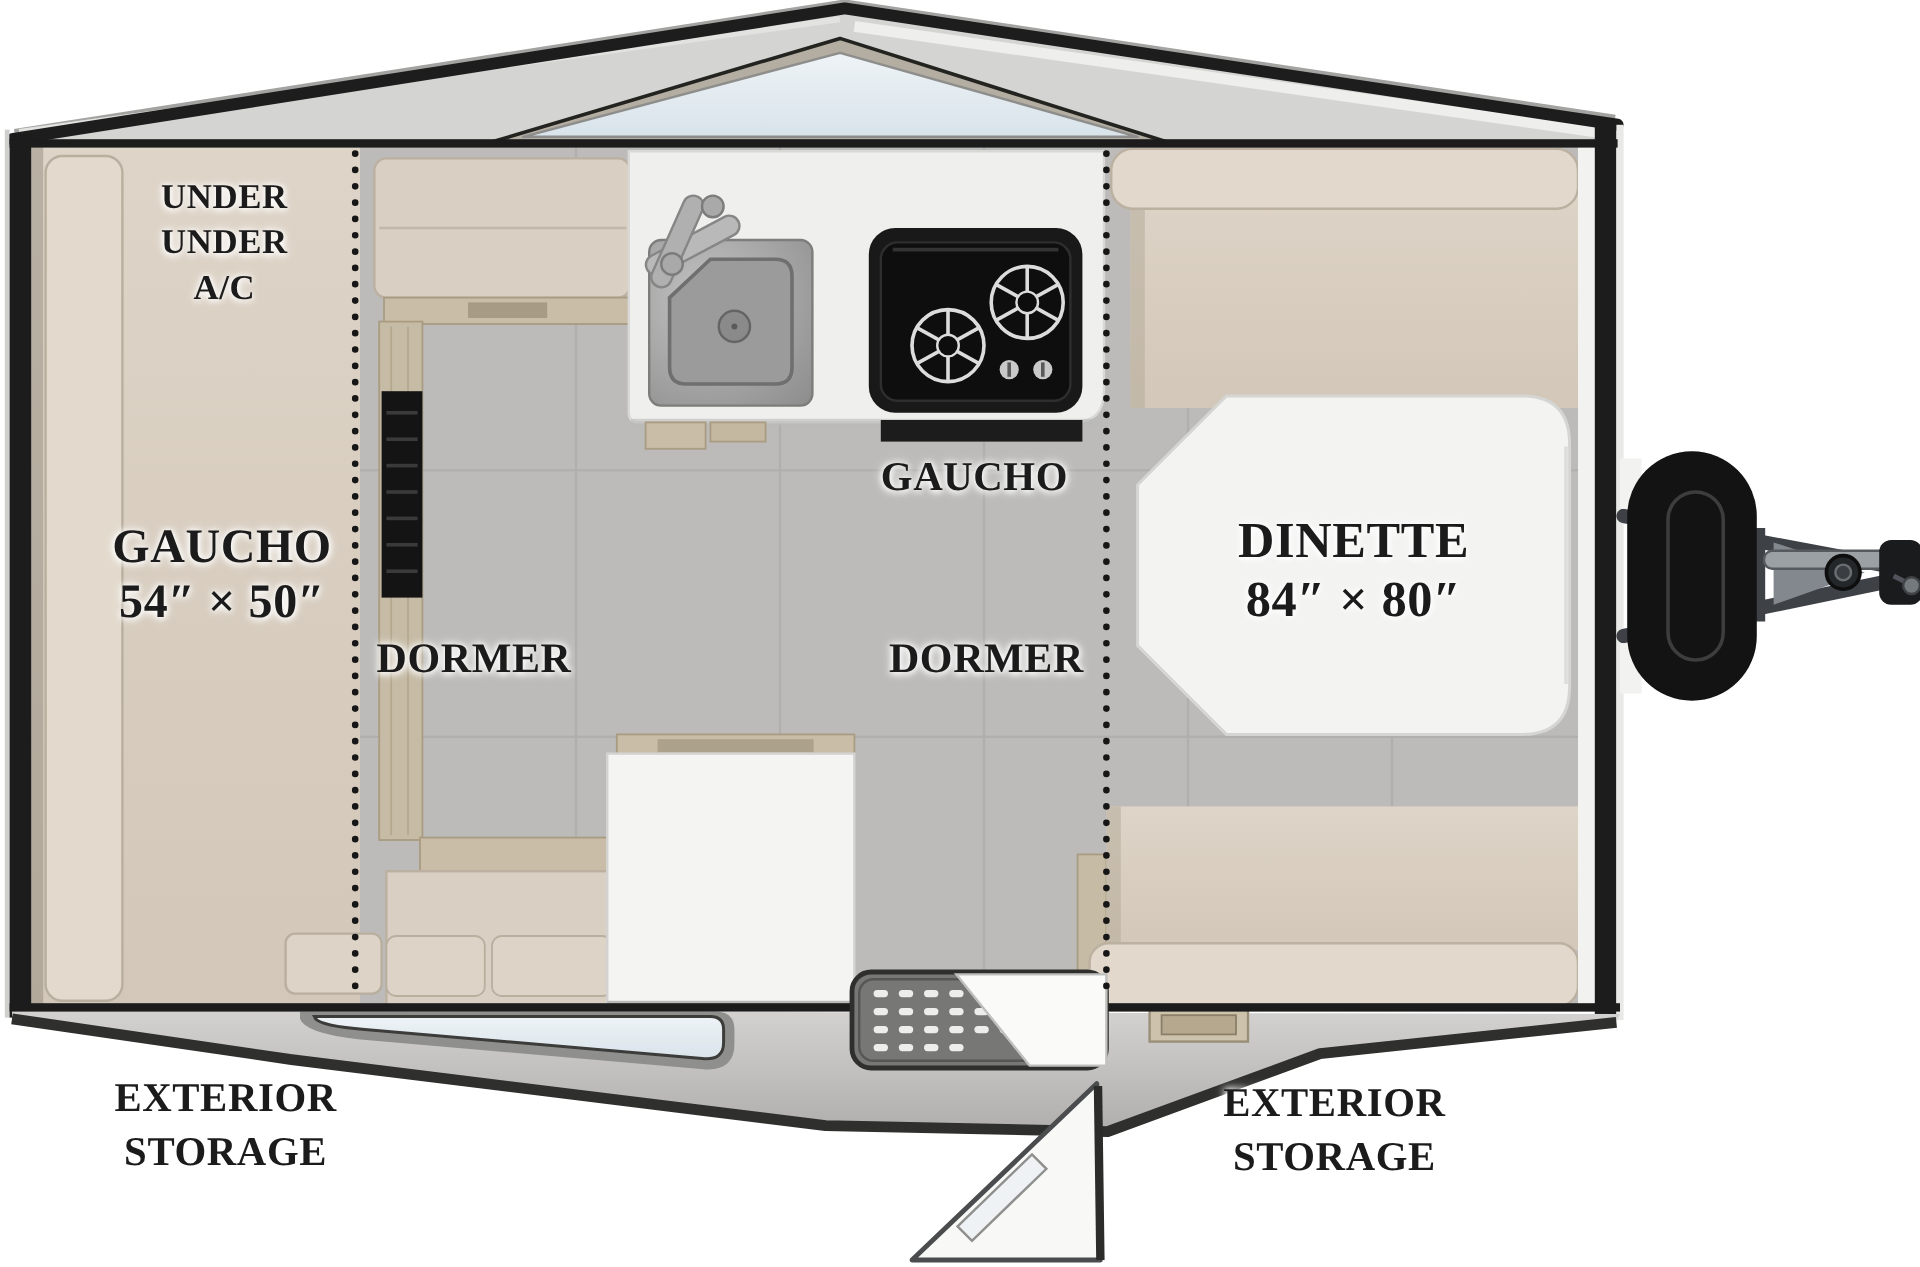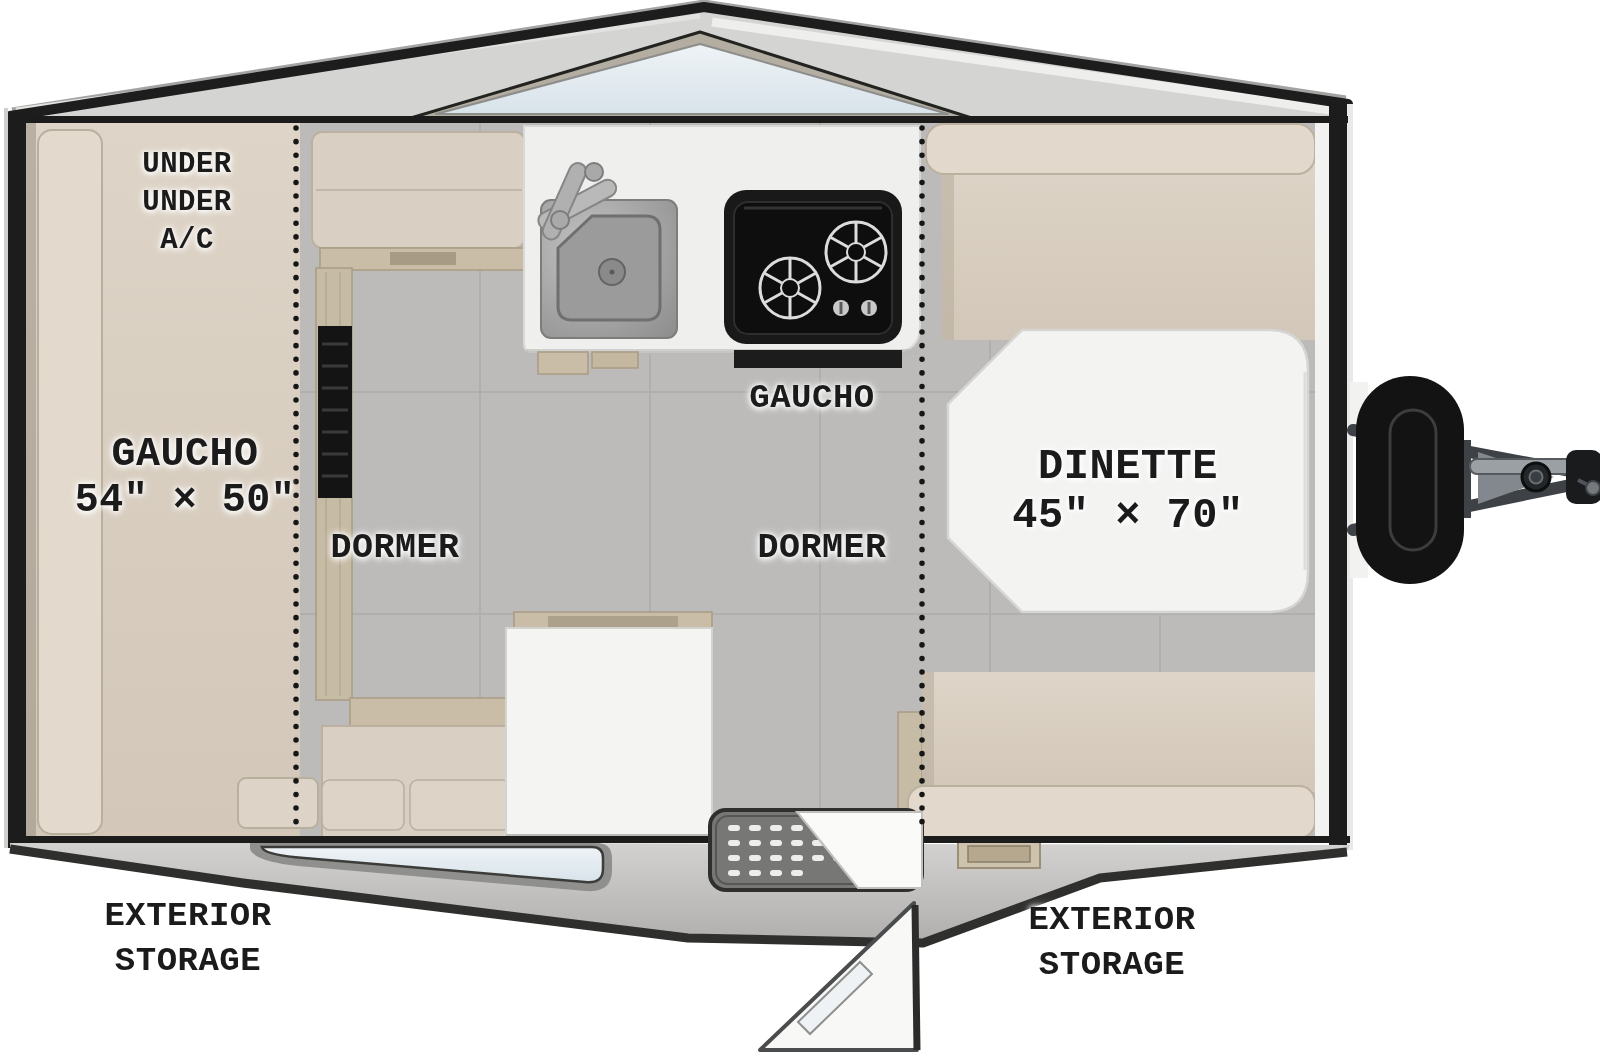--- a/index.html
+++ b/index.html
@@ -1,42 +1,42 @@
 <!DOCTYPE html>
 <html><head>
 <meta charset="utf-8">
 <style>
   html,body{margin:0;padding:0;background:#ffffff;}
   .canvas{
     position:relative;
     width:1600px;height:1056px;
     background:#ffffff;
     overflow:hidden;
-    font-family:Liberation Mono, monospace;
+    font-family:Liberation Serif, serif;
   }
   .plan-svg{position:absolute;left:0;top:0;}
   .label{
     position:absolute;
     text-align:center;
     font-weight:bold;
     color:#1b1b1b;
     letter-spacing:.5px;
     text-shadow:0 0 5px rgba(255,255,255,.95),0 0 10px rgba(255,255,255,.9),0 2px 6px rgba(255,255,255,.85);
     line-height:1;
     user-select:none;
   }
   .label div{padding:0;margin:0;}
   .lbl-underbunk{left:62px;top:150px;width:250px;font-size:29px;}
   .lbl-underbunk div{margin-bottom:9px;}
   .lbl-gaucho{left:35px;top:435px;width:300px;font-size:40px;}
   .lbl-gaucho div{margin-bottom:6px;}
   .lbl-dormer-left{left:295px;top:531px;width:200px;font-size:35px;}
   .lbl-fridge{left:712px;top:381px;width:200px;font-size:34px;}
   .lbl-dormer-right{left:722px;top:531px;width:200px;font-size:35px;}
-  .lbl-dinette{left:978px;top:430px;width:300px;font-size:42px;margin-top:16px;}
+  .lbl-dinette{left:978px;top:430px;width:300px;font-size:42px;}
   .lbl-dinette div{margin-bottom:7px;}
   .lbl-ext-left{left:38px;top:899px;width:300px;font-size:34px;}
   .lbl-ext-left div{margin-bottom:11px;}
   .lbl-ext-right{left:962px;top:903px;width:300px;font-size:34px;}
   .lbl-ext-right div{margin-bottom:11px;}
 </style>
 </head>
 <body>
 
 <div class="canvas">
@@ -308,21 +308,21 @@
 </div>
 
 <div class="label lbl-dormer-left">DORMER</div>
 
 <div class="label lbl-fridge">GAUCHO</div>
 
 <div class="label lbl-dormer-right">DORMER</div>
 
 <div class="label lbl-dinette">
   <div>DINETTE</div>
-  <div>45″ × 70″</div>
+  <div>84″ × 80″</div>
 </div>
 
 <div class="label lbl-ext-left">
   <div>EXTERIOR</div>
   <div>STORAGE</div>
 </div>
 
 <div class="label lbl-ext-right">
   <div>EXTERIOR</div>
   <div>STORAGE</div>

